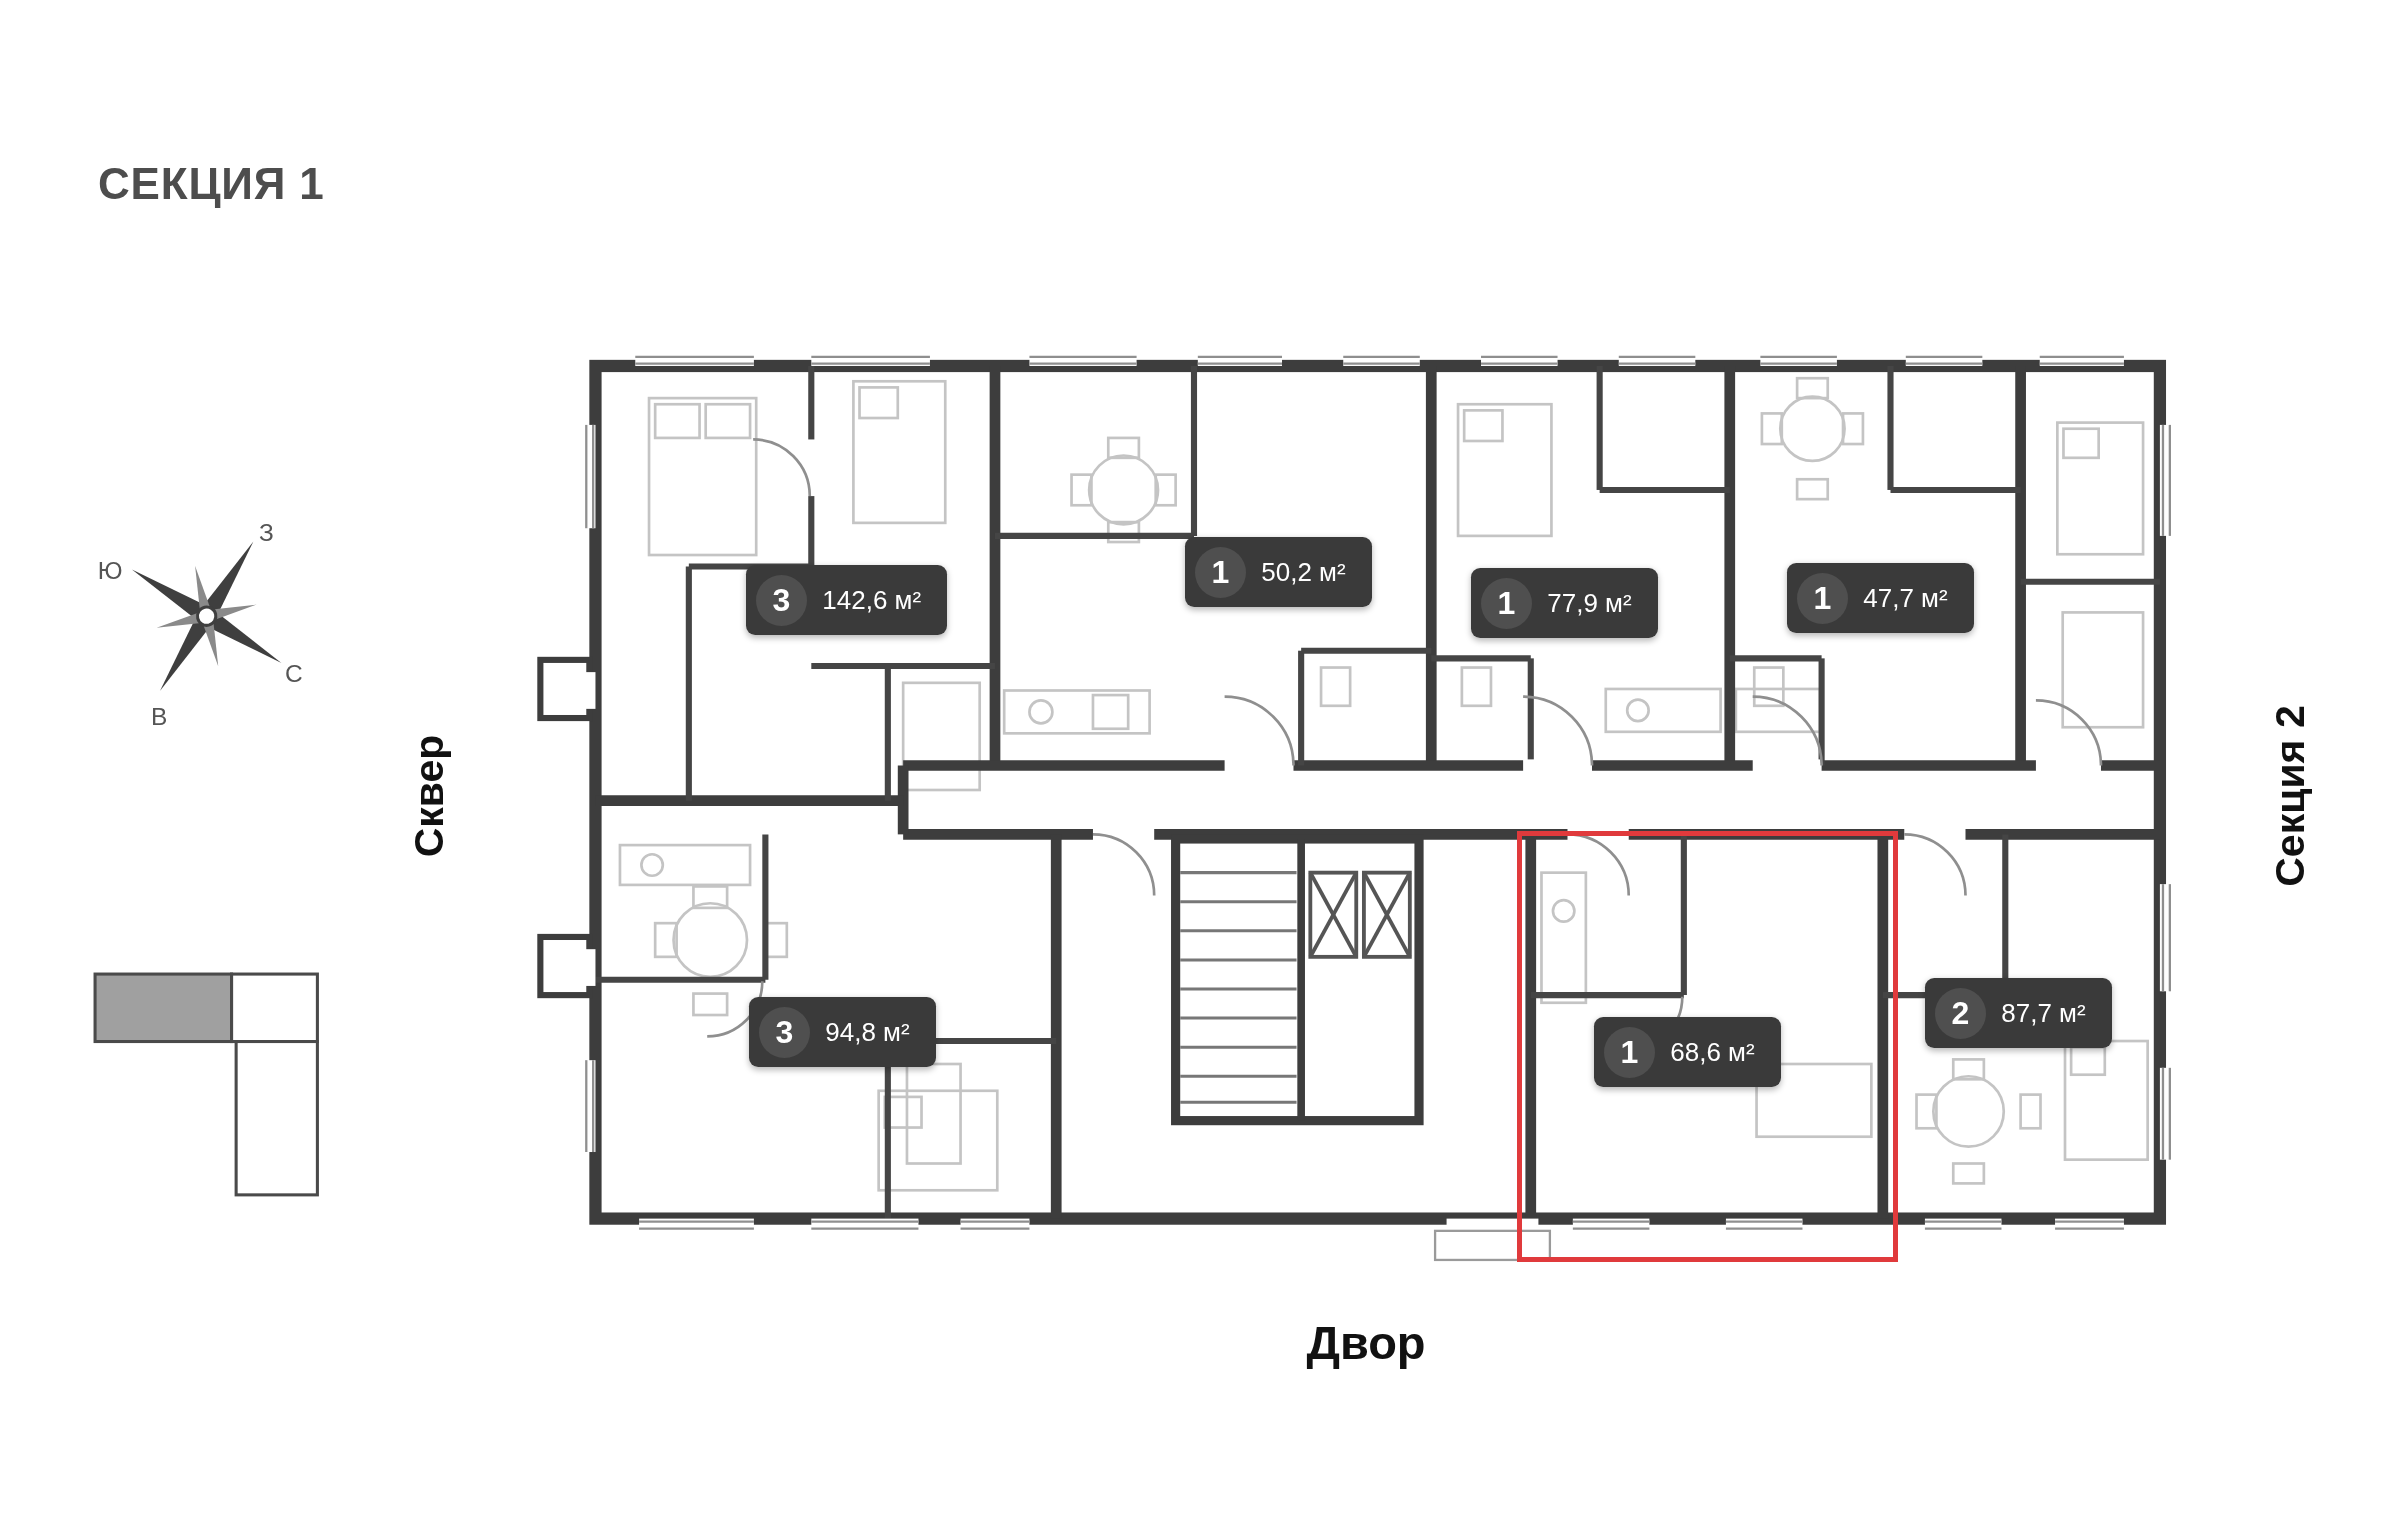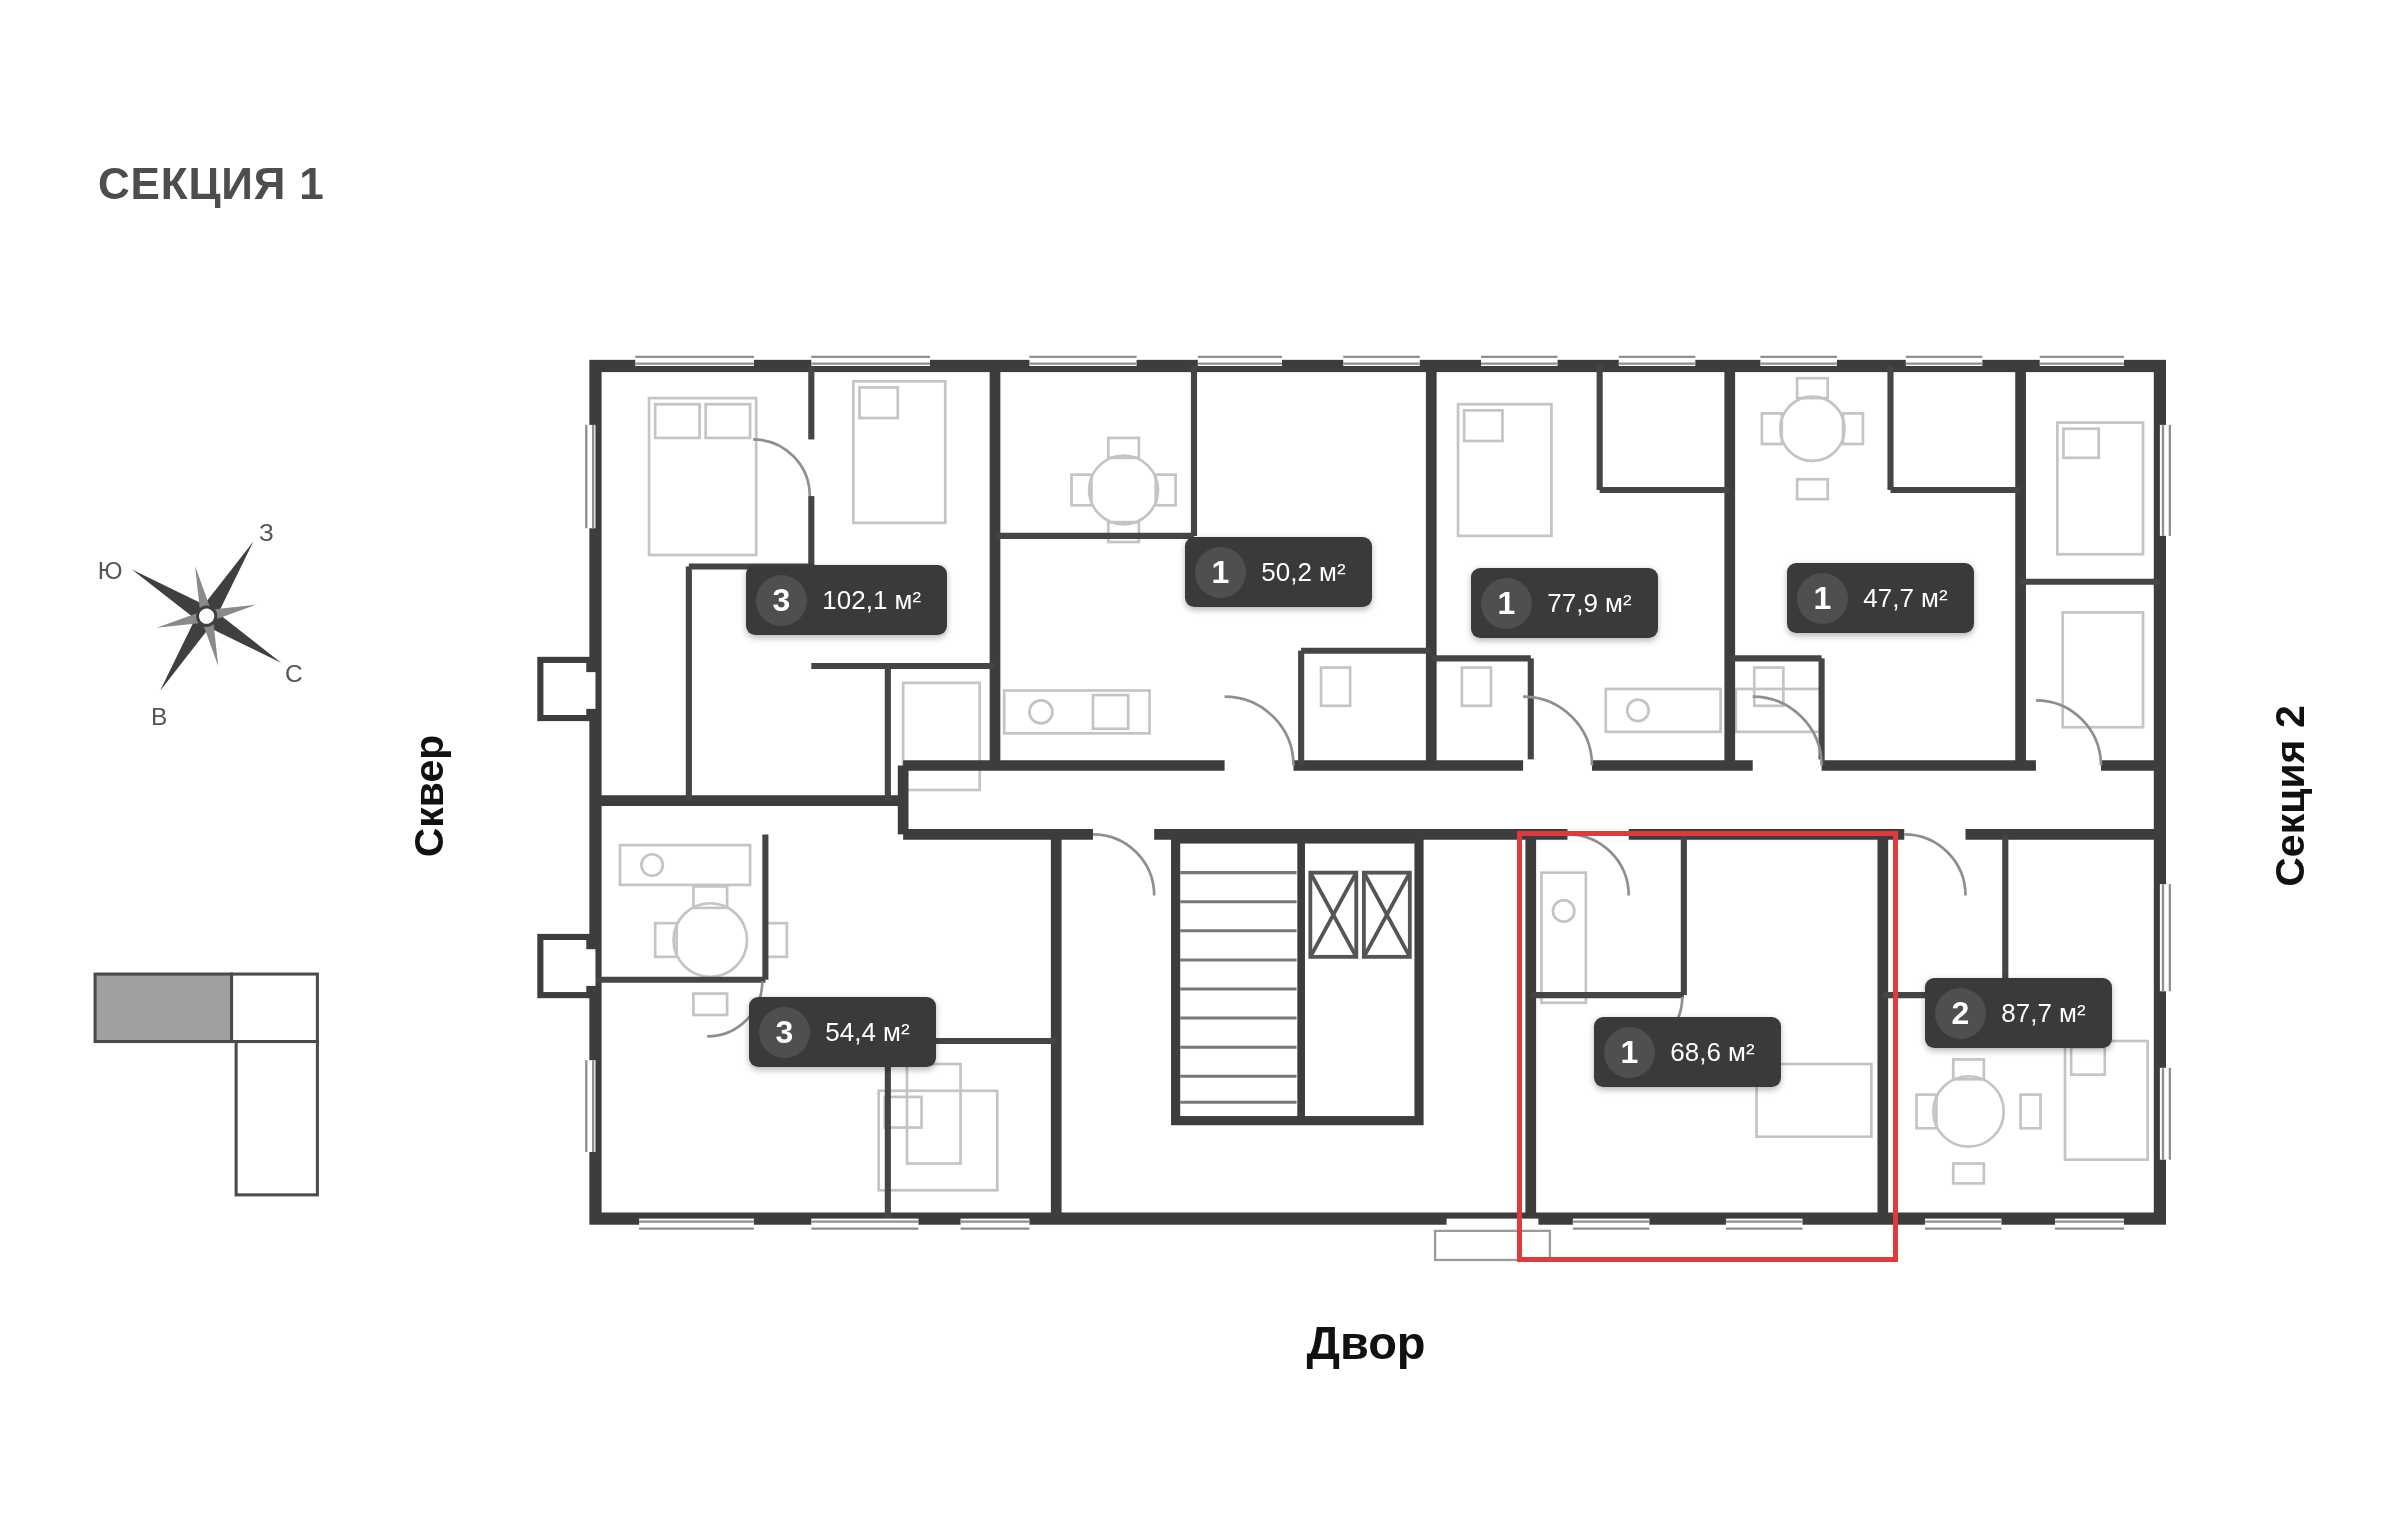--- a/index.html
+++ b/index.html
@@ -298,37 +298,37 @@
         <path d="M 1058 648 A 74 74 0 0 0 984 574"></path>
         <path d="M 996 1282 A 72 72 0 0 1 924 1354"></path>
         <path d="M 2198 1302 A 70 70 0 0 1 2128 1372"></path>
       </g>
     </g>
   </svg>
 
 
   <div class="badge" style="left:746px;top:565px;">
     <span class="badge-circle">3</span>
-    <span class="badge-area">102,1 м²</span>
+    <span class="badge-area">142,6 м²</span>
   </div>
   <div class="badge" style="left:1185px;top:537px;">
     <span class="badge-circle">1</span>
     <span class="badge-area">50,2 м²</span>
   </div>
   <div class="badge" style="left:1471px;top:568px;">
     <span class="badge-circle">1</span>
     <span class="badge-area">77,9 м²</span>
   </div>
   <div class="badge" style="left:1787px;top:563px;">
     <span class="badge-circle">1</span>
     <span class="badge-area">47,7 м²</span>
   </div>
   <div class="badge" style="left:749px;top:997px;">
     <span class="badge-circle">3</span>
-    <span class="badge-area">54,4 м²</span>
+    <span class="badge-area">94,8 м²</span>
   </div>
   <div class="badge" style="left:1594px;top:1017px;">
     <span class="badge-circle">1</span>
     <span class="badge-area">68,6 м²</span>
   </div>
   <div class="badge" style="left:1925px;top:978px;">
     <span class="badge-circle">2</span>
     <span class="badge-area">87,7 м²</span>
   </div>
 

